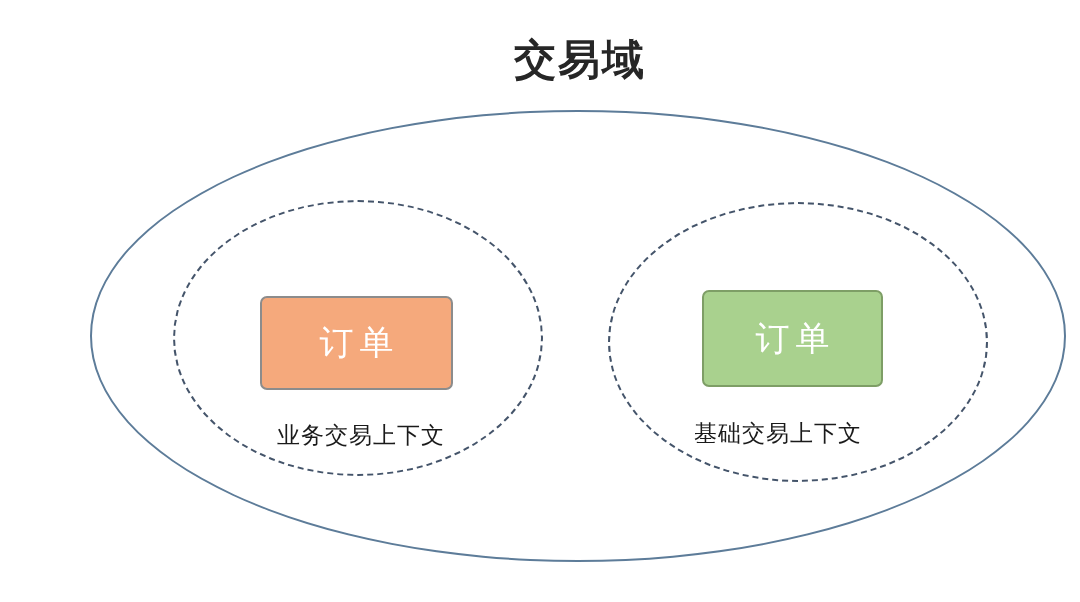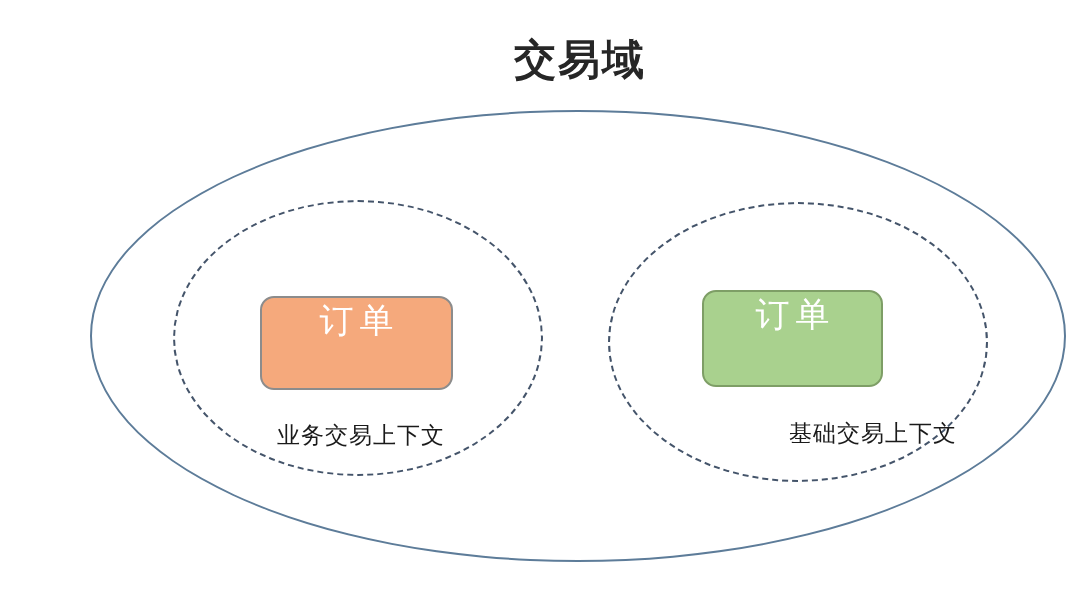--- a/index.html
+++ b/index.html
@@ -53,23 +53,23 @@
   }
   .dashed-ellipse.right {
     left: 568px;
     top: 202px;
     width: 380px;
     height: 280px;
   }
   .entity-box {
     position: absolute;
     box-sizing: border-box;
-    border-radius: 14px;
+    border-radius: 7px;
     display: flex;
-    align-items: flex-start;
+    align-items: center;
     justify-content: center;
     font-size: 34px;
     color: #ffffff;
     letter-spacing: 6px;
     text-indent: 6px;
   }
   .entity-box.orange {
     left: 220px;
     top: 296px;
     width: 193px;
@@ -92,23 +92,22 @@
     font-size: 23px;
     font-weight: 400;
     color: #1a1a1a;
     letter-spacing: 1px;
   }
   .context-label.left {
     left: 161px;
     top: 420px;
   }
   .context-label.right {
-    left: 597px;
+    left: 578px;
     top: 418px;
-    text-align: right;
   }
 </style>
 </head>
 <body>
 
 <div class="canvas">
 
   <div class="diagram-title">交易域</div>
 
   <div class="outer-ellipse"></div>

